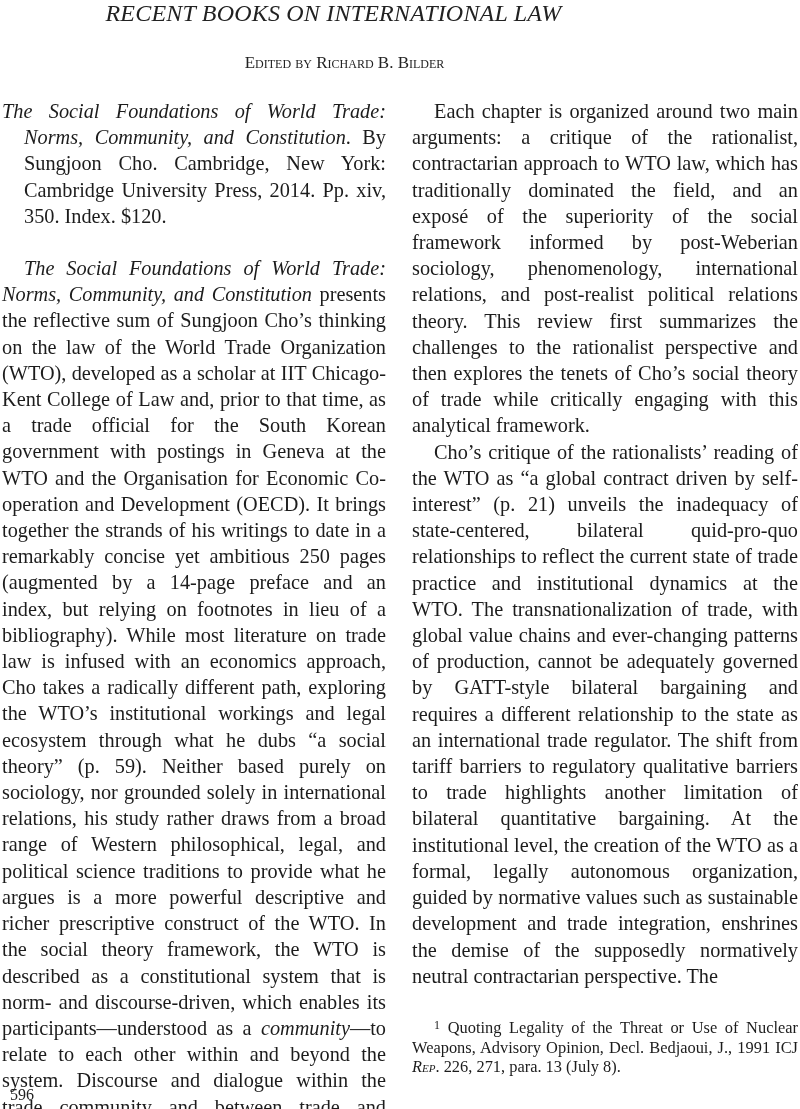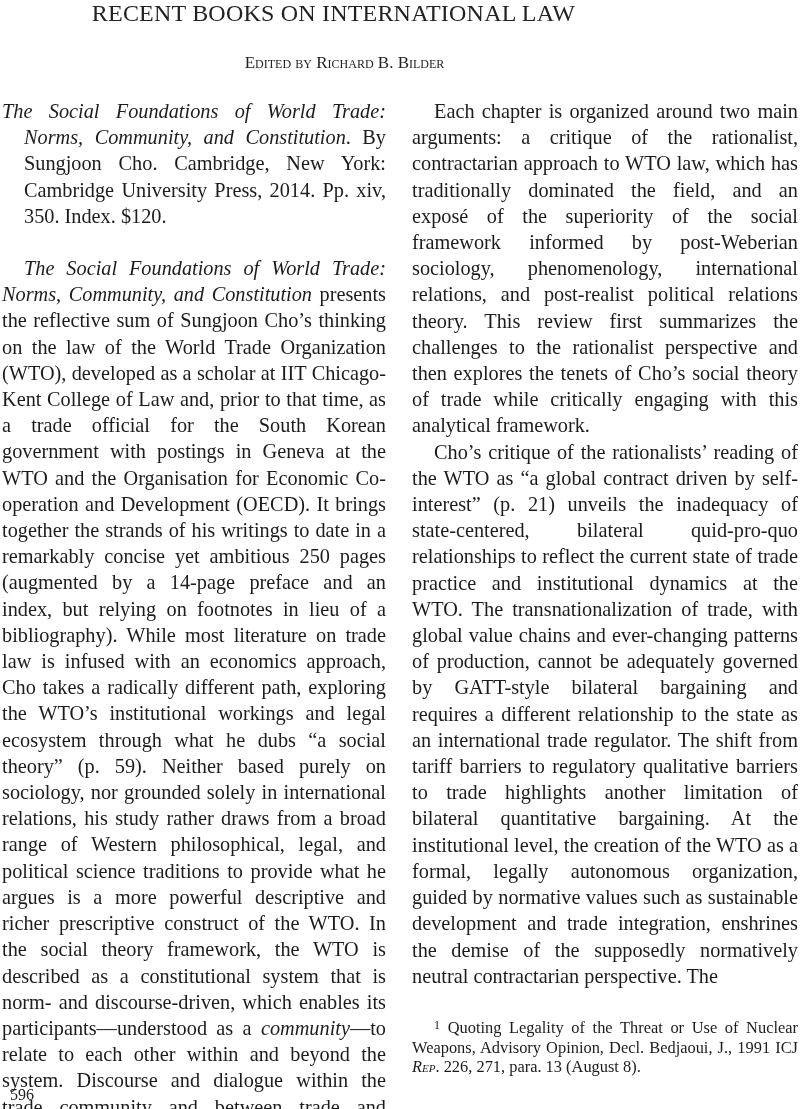--- a/index.html
+++ b/index.html
@@ -18,20 +18,21 @@
   .running-title {
     position: absolute;
     top: 0px;
     left: 0;
     width: 667px;
     text-align: center;
     font-size: 24px;
     letter-spacing: 0.2px;
     line-height: 26px;
     color: #222;
+    font-style: italic;
   }
   .editor-line {
     position: absolute;
     top: 52px;
     left: 0;
     width: 689px;
     text-align: center;
     font-size: 17px;
     font-variant: small-caps;
     line-height: 22px;
@@ -124,16 +125,16 @@
 </div>
 
 <div class="col col-right">
 
   <p class="para">Each chapter is organized around two main arguments: a critique of the rationalist, contractarian approach to WTO law, which has traditionally dominated the field, and an exposé of the superiority of the social framework informed by post-Weberian sociology, phenomenology, international relations, and post-realist political relations theory. This review first summarizes the challenges to the rationalist perspective and then explores the tenets of Cho’s social theory of trade while critically engaging with this analytical framework.</p>
 
   <p class="para">Cho’s critique of the rationalists’ reading of the WTO as “a global contract driven by self-interest” (p. 21) unveils the inadequacy of state-centered, bilateral quid-pro-quo relationships to reflect the current state of trade practice and institutional dynamics at the WTO. The transnationalization of trade, with global value chains and ever-changing patterns of production, cannot be adequately governed by GATT-style bilateral bargaining and requires a different relationship to the state as an international trade regulator. The shift from tariff barriers to regulatory qualitative barriers to trade highlights another limitation of bilateral quantitative bargaining. At the institutional level, the creation of the WTO as a formal, legally autonomous organization, guided by normative values such as sustainable development and trade integration, enshrines the demise of the supposedly normatively neutral contractarian perspective. The</p>
 </div>
 
 <div class="footnotes">
-  <p class="footnote"><sup>1</sup><span> Quoting Legality of the Threat or Use of Nuclear Weapons, Advisory Opinion, Decl. Bedjaoui, J., 1991 ICJ </span><span class="sc">Rep</span><span>. 226, 271, para. 13 (August 8).</span></p>
+  <p class="footnote"><sup>1</sup><span> Quoting Legality of the Threat or Use of Nuclear Weapons, Advisory Opinion, Decl. Bedjaoui, J., 1991 ICJ </span><span class="sc">Rep</span><span>. 226, 271, para. 13 (July 8).</span></p>
 </div>
 
 <div class="page-number">596</div>
 
 </body></html>

